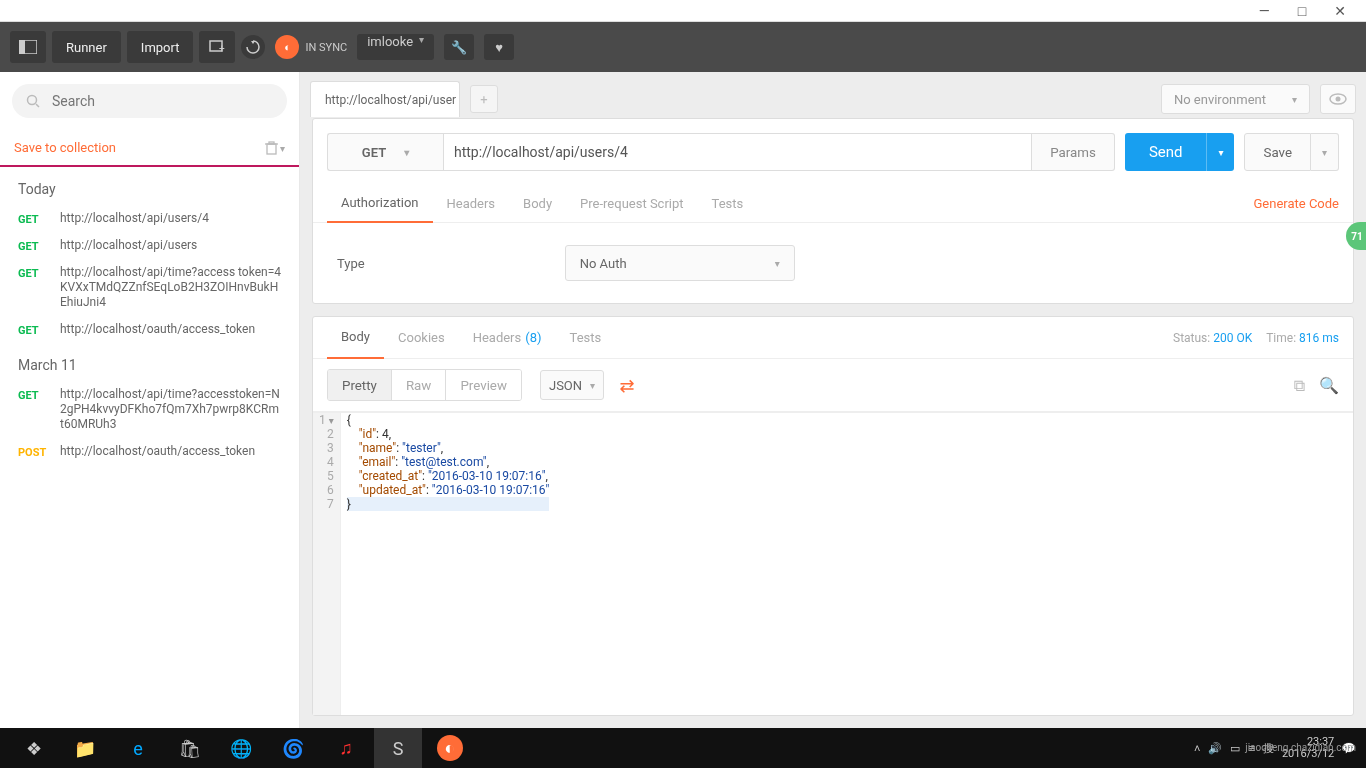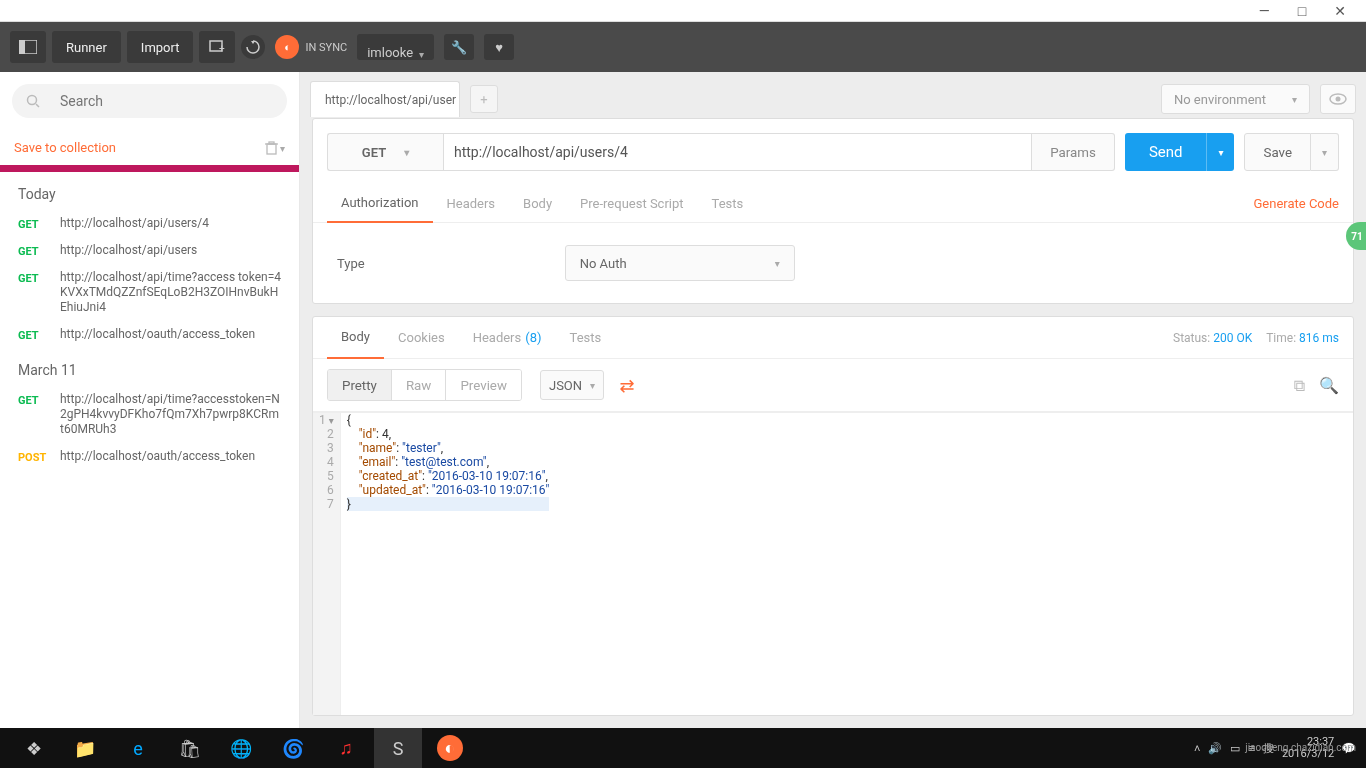--- a/index.html
+++ b/index.html
@@ -8,31 +8,31 @@
 .wc-btn{font-size:14px;cursor:pointer}
 .top-bar{height:50px;background:#4a4a4a;display:flex;align-items:center;padding:0 10px;color:#eee}
 .tb-iconbtn{width:36px;height:32px;background:#3a3a3a;border-radius:3px;display:flex;align-items:center;justify-content:center;margin-right:6px;cursor:pointer}
 .tb-btn{height:32px;background:#3a3a3a;border-radius:3px;padding:0 14px;display:flex;align-items:center;margin-right:6px;cursor:pointer;color:#eee;font-size:13px}
 .tb-center{flex:1;display:flex;justify-content:center;gap:34px}
 .tb-center-item{height:50px;display:flex;align-items:center;cursor:pointer;color:#ccc;font-size:14px;border-bottom:3px solid transparent}
 .tb-center-item.active{color:#fff;border-bottom:3px solid #ff6c37}
 .tb-right{display:flex;align-items:center;gap:10px}
 .sync-chip{display:flex;align-items:center;gap:6px;color:#ccc;font-size:11px}
 .ubuntu-circle{width:24px;height:24px;border-radius:50%;background:#ff6c37;display:flex;align-items:center;justify-content:center;color:#fff;font-weight:bold}
-.user-chip{height:26px;background:#3a3a3a;border-radius:3px;padding:0 10px;display:flex;align-items:flex-end;gap:6px;color:#ccc;cursor:pointer}
+.user-chip{height:26px;background:#3a3a3a;border-radius:3px;padding:0 10px;display:flex;align-items:flex-start;gap:6px;color:#ccc;cursor:pointer}
 .heart-chip{height:26px;width:30px;background:#3a3a3a;border-radius:3px;display:flex;align-items:center;justify-content:center;color:#ccc;cursor:pointer}
 .layout{display:flex;height:calc(768px - 22px - 50px - 40px)}
 .sidebar{width:300px;background:#fff;border-right:1px solid #e8e8e8;display:flex;flex-direction:column}
 .search-wrap{padding:12px}
-.search-box{height:34px;background:#f3f3f3;border-radius:17px;display:flex;align-items:center;padding:0 14px;gap:20px;color:#999}
+.search-box{height:34px;background:#f3f3f3;border-radius:17px;display:flex;align-items:center;padding:0 14px;gap:12px;color:#999}
 .search-box input{border:none;background:transparent;outline:none;flex:1;font-size:14px;color:#666}
 .sb-tabs{display:flex;height:40px;border-bottom:1px solid #eee}
 .sb-tab{flex:1;display:flex;align-items:center;justify-content:center;cursor:pointer;color:#aaa;font-size:14px}
 .sb-tab.active{color:#666;border-bottom:2px solid #ff6c37}
-.save-row{display:flex;align-items:flex-end;justify-content:space-between;padding:10px 14px;border-bottom:7px solid #be185d}
+.save-row{display:flex;align-items:flex-end;justify-content:space-between;padding:10px 14px;border-bottom:2px solid #be185d}
 .save-cta{color:#ff6c37;font-size:13px;cursor:pointer}
 .trash{color:#bbb;cursor:pointer;display:flex;align-items:center;gap:2px}
 .history-list{flex:1;overflow:auto}
 .hg-label{padding:14px 18px 8px;color:#666;font-size:14px}
 .hist-item{padding:6px 18px;display:flex;gap:10px;cursor:pointer;align-items:flex-start}
 .method{width:32px;font-size:11px;font-weight:bold;color:#0cbb52;padding-top:2px}
 .method.post{color:#ffb400}
 .url{flex:1;color:#666;font-size:12px;line-height:15px;word-break:break-all}
 .main{flex:1;background:#ededed;display:flex;flex-direction:column;overflow:hidden}
 .tabs-row{height:46px;display:flex;align-items:center;padding:8px 10px 0;gap:6px}

